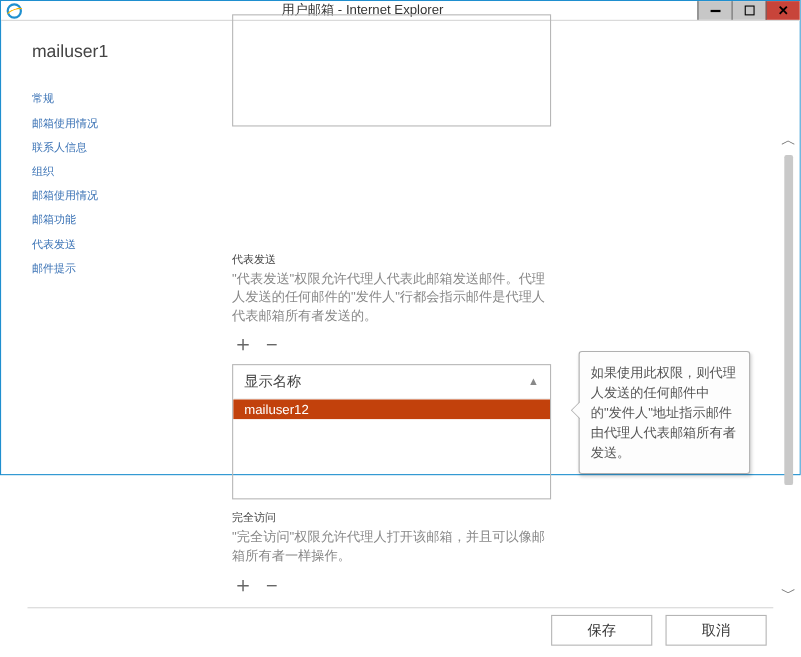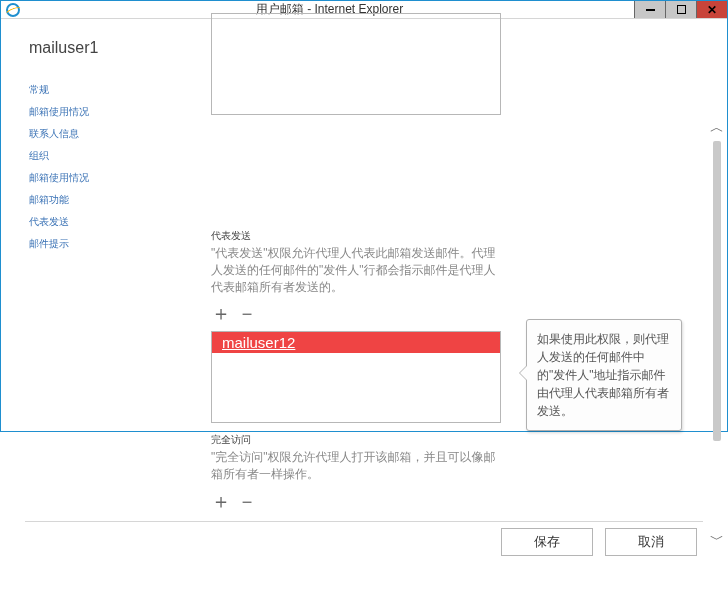--- a/index.html
+++ b/index.html
@@ -197,25 +197,24 @@
   }
   .sort-tri {
     color: #888;
     font-size: 10px;
   }
   .list-body {
     height: 90px;
     overflow: hidden;
   }
   .list-row {
-    background: #ef4444;
+    background: #c2410c;
     color: #fff;
     padding: 2px 10px;
-    font-size: 15px;
-    text-decoration: underline;
+    font-size: 12px;
   }
 
   .tooltip {
     position: absolute;
     left: 525px;
     top: 300px;
     width: 156px;
     border: 1px solid #b0b0b0;
     border-radius: 3px;
     background: #fdfdfd;
@@ -341,20 +340,24 @@
 
         <div class="section" style="margin-top:110px;">
           <div class="section-title">代表发送</div>
           <div class="section-desc">"代表发送"权限允许代理人代表此邮箱发送邮件。代理人发送的任何邮件的"发件人"行都会指示邮件是代理人代表邮箱所有者发送的。</div>
           <div class="plusminus">
             <span class="pm-btn">＋</span>
             <span class="pm-btn">－</span>
           </div>
 
           <div class="list-box">
+            <div class="list-header">
+              <span>显示名称</span>
+              <span class="sort-tri">▲</span>
+            </div>
             <div class="list-body">
               <div class="list-row">mailuser12</div>
             </div>
           </div>
         </div>
 
         <div class="section" style="">
           <div class="section-title">完全访问</div>
           <div class="section-desc">"完全访问"权限允许代理人打开该邮箱，并且可以像邮箱所有者一样操作。</div>
           <div class="plusminus">

